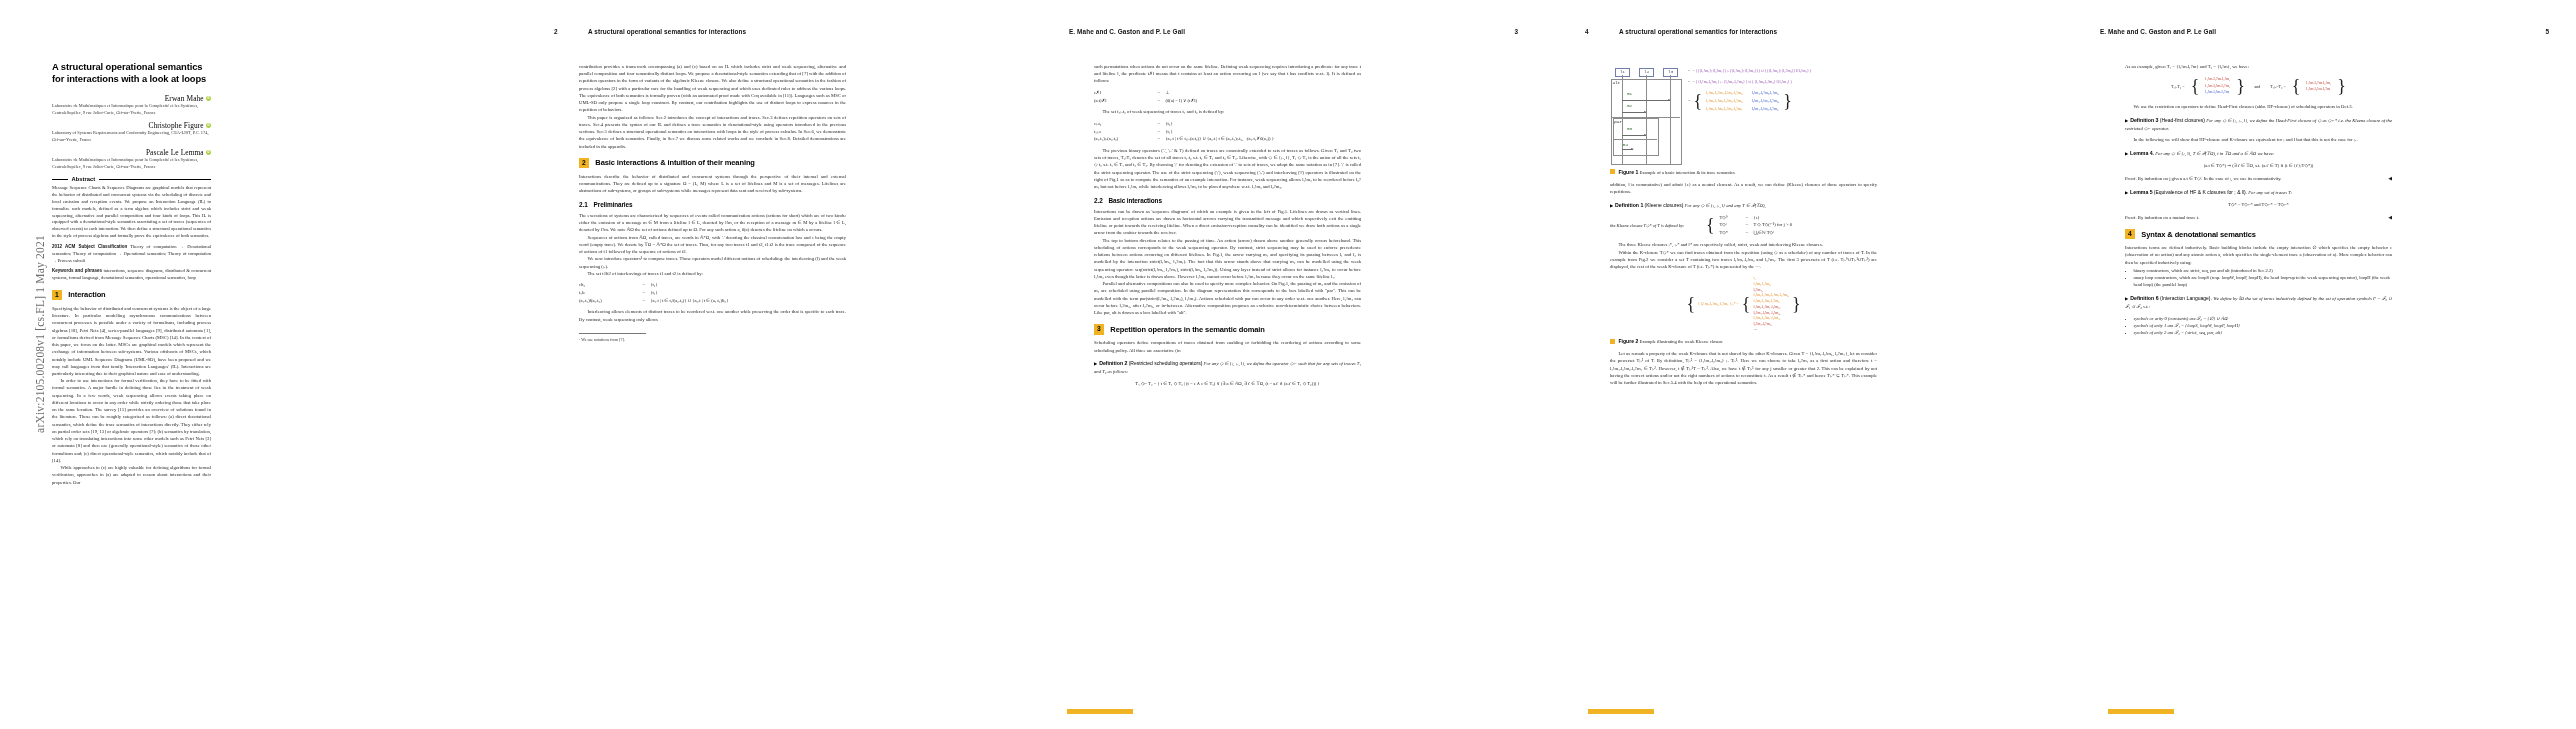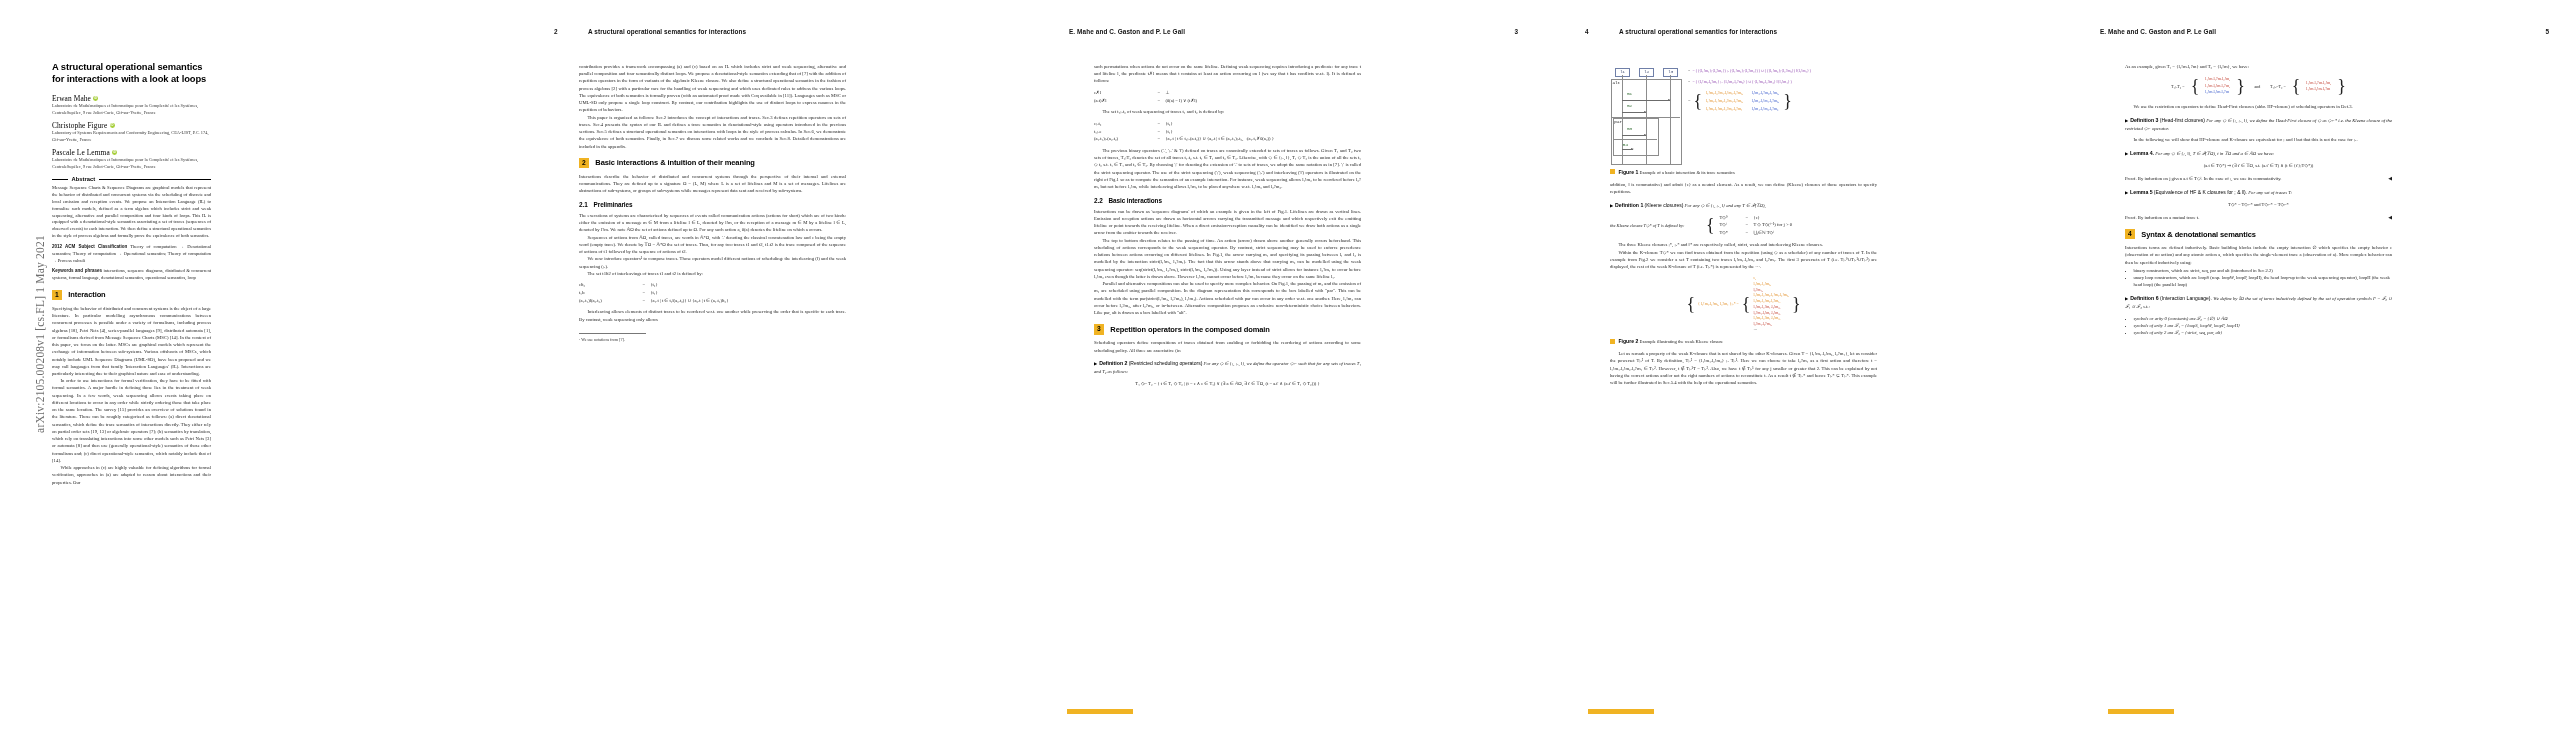--- a/index.html
+++ b/index.html
@@ -28,21 +28,21 @@
   .runhead .folio-l{position:absolute;left:0;top:0;}
   .runhead .rh-title{position:absolute;left:34px;top:0;letter-spacing:0.1px;}
   .runhead .rh-auth{position:absolute;left:0;top:0;letter-spacing:0.1px;}
   .runhead .folio-r{position:absolute;right:0;top:0;}
 
   
   .titleblock{position:absolute;left:52px;top:61px;width:159px;}
   .doc-title{font-family:"Liberation Sans",sans-serif;font-weight:bold;font-size:9.4px;
              line-height:1.32;color:#000;letter-spacing:-0.1px;margin:0 1px 8px 0;}
   .author-name{font-family:"Liberation Serif",serif;font-size:7.4px;font-weight:normal;
-               color:#000;margin:0 0 0.6px 0;letter-spacing:0.1px;}
+               color:#000;margin:0 0 0.6px 0;letter-spacing:0.1px;text-align:right;}
   .orcid{display:inline-block;width:4.9px;height:4.9px;border-radius:50%;background:#a6ce39;
          position:relative;top:-0.6px;margin-left:2.4px;vertical-align:middle;}
   .orcid::after{content:"iD";position:absolute;left:0.9px;top:-0.4px;font-size:2.7px;
                 font-family:"Liberation Sans",sans-serif;color:#fff;font-weight:bold;line-height:5.5px;}
   .affil{font-family:"Liberation Serif",serif;font-size:4.4px;line-height:1.42;color:#333;margin:0 0 4.9px 0;}
 
   
   .abs-rule{display:flex;align-items:center;gap:3.6px;margin:6px 0 3.6px 0;}
   .abs-rule .ln{height:0.6px;background:#000;flex:0 0 16px;}
   .abs-rule .ln2{height:0.6px;background:#000;flex:1 1 auto;}
@@ -269,21 +269,21 @@
       <div class="subsec-h">
         <span class="n">2.2</span><span>Basic interactions</span>
       </div>
 
       <div class="para">Interactions can be drawn as 'sequence diagrams' of which an example is given in the left of Fig.1. Lifelines are drawn as vertical lines. Emission and reception actions are drawn as horizontal arrows carrying the transmitted message and which respectively exit the emitting lifeline or point towards the receiving lifeline. When a direct emission-reception causality can be identified we draw both actions as a single arrow from the emitter towards the receiver.</div>
       <div class="para ind">The top to bottom direction relates to the passing of time. An action (arrow) drawn above another generally occurs beforehand. This scheduling of actions corresponds to the weak sequencing operator. By contrast, strict sequencing may be used to enforce precedence relations between actions occurring on different lifelines. In Fig.1, the arrow carrying m₁ and specifying its passing between l₁ and l₃ is modelled by the interaction strict(l₁!m₁, l₃?m₁). The fact that this arrow stands above that carrying m₂ can be modelled using the weak sequencing operator: seq(strict(l₁!m₁, l₃?m₁), strict(l₁!m₂, l₂?m₂)). Using any layer instead of strict allows for instance l₃?m₁ to occur before l₁!m₂ even though the latter is drawn above. However l₁!m₂ cannot occur before l₁!m₁ because they occur on the same lifeline l₁.</div>
       <div class="para ind">Parallel and alternative compositions can also be used to specify more complex behavior. On Fig.1, the passing of m₃ and the emission of m₄ are scheduled using parallel composition. In the diagram representation this corresponds to the box labelled with "par". This can be modelled with the term par(strict(l₁!m₃, l₂?m₃), l₁!m₄). Actions scheduled with par can occur in any order w.r.t. one another. Here, l₁!m₄ can occur before l₂?m₃, after l₂?m₃, or in-between. Alternative composition proposes an exclusive non-deterministic choice between behaviors. Like par, alt is drawn as a box labelled with "alt".</div>
 
       <div class="sec-h">
         <span class="sec-num">3</span>
-        <span class="sec-title">Repetition operators in the composed domain</span>
+        <span class="sec-title">Repetition operators in the semantic domain</span>
       </div>
 
       <div class="para">Scheduling operators define compositions of traces obtained from enabling or forbidding the reordering of actions according to some scheduling policy. All three are associative (in</div>
 
       <div class="defn">
         <span class="tri">▶</span><span class="dname">Definition 2</span>
         <span class="dkind">(Restricted scheduling operators)</span>
         <span class="dtext">For any ◇ ∈ {;, ;ₓ, ‖}, we define the operator ◇⌐ such that for any sets of traces T₁ and T₂ as follows:</span>
       </div>
       <div class="mathblock ctr">T₁ ◇⌐ T₂ = { t ∈ T₁ ◇ T₂ | (t = ϵ ∧ ϵ ∈ T₁) ∨ (∃ a ∈ 𝔸Ω, ∃ t' ∈ 𝕋Ω, (t = a.t' ∧ (a.t' ∈ T₁ ◇ T₂))) }</div>

